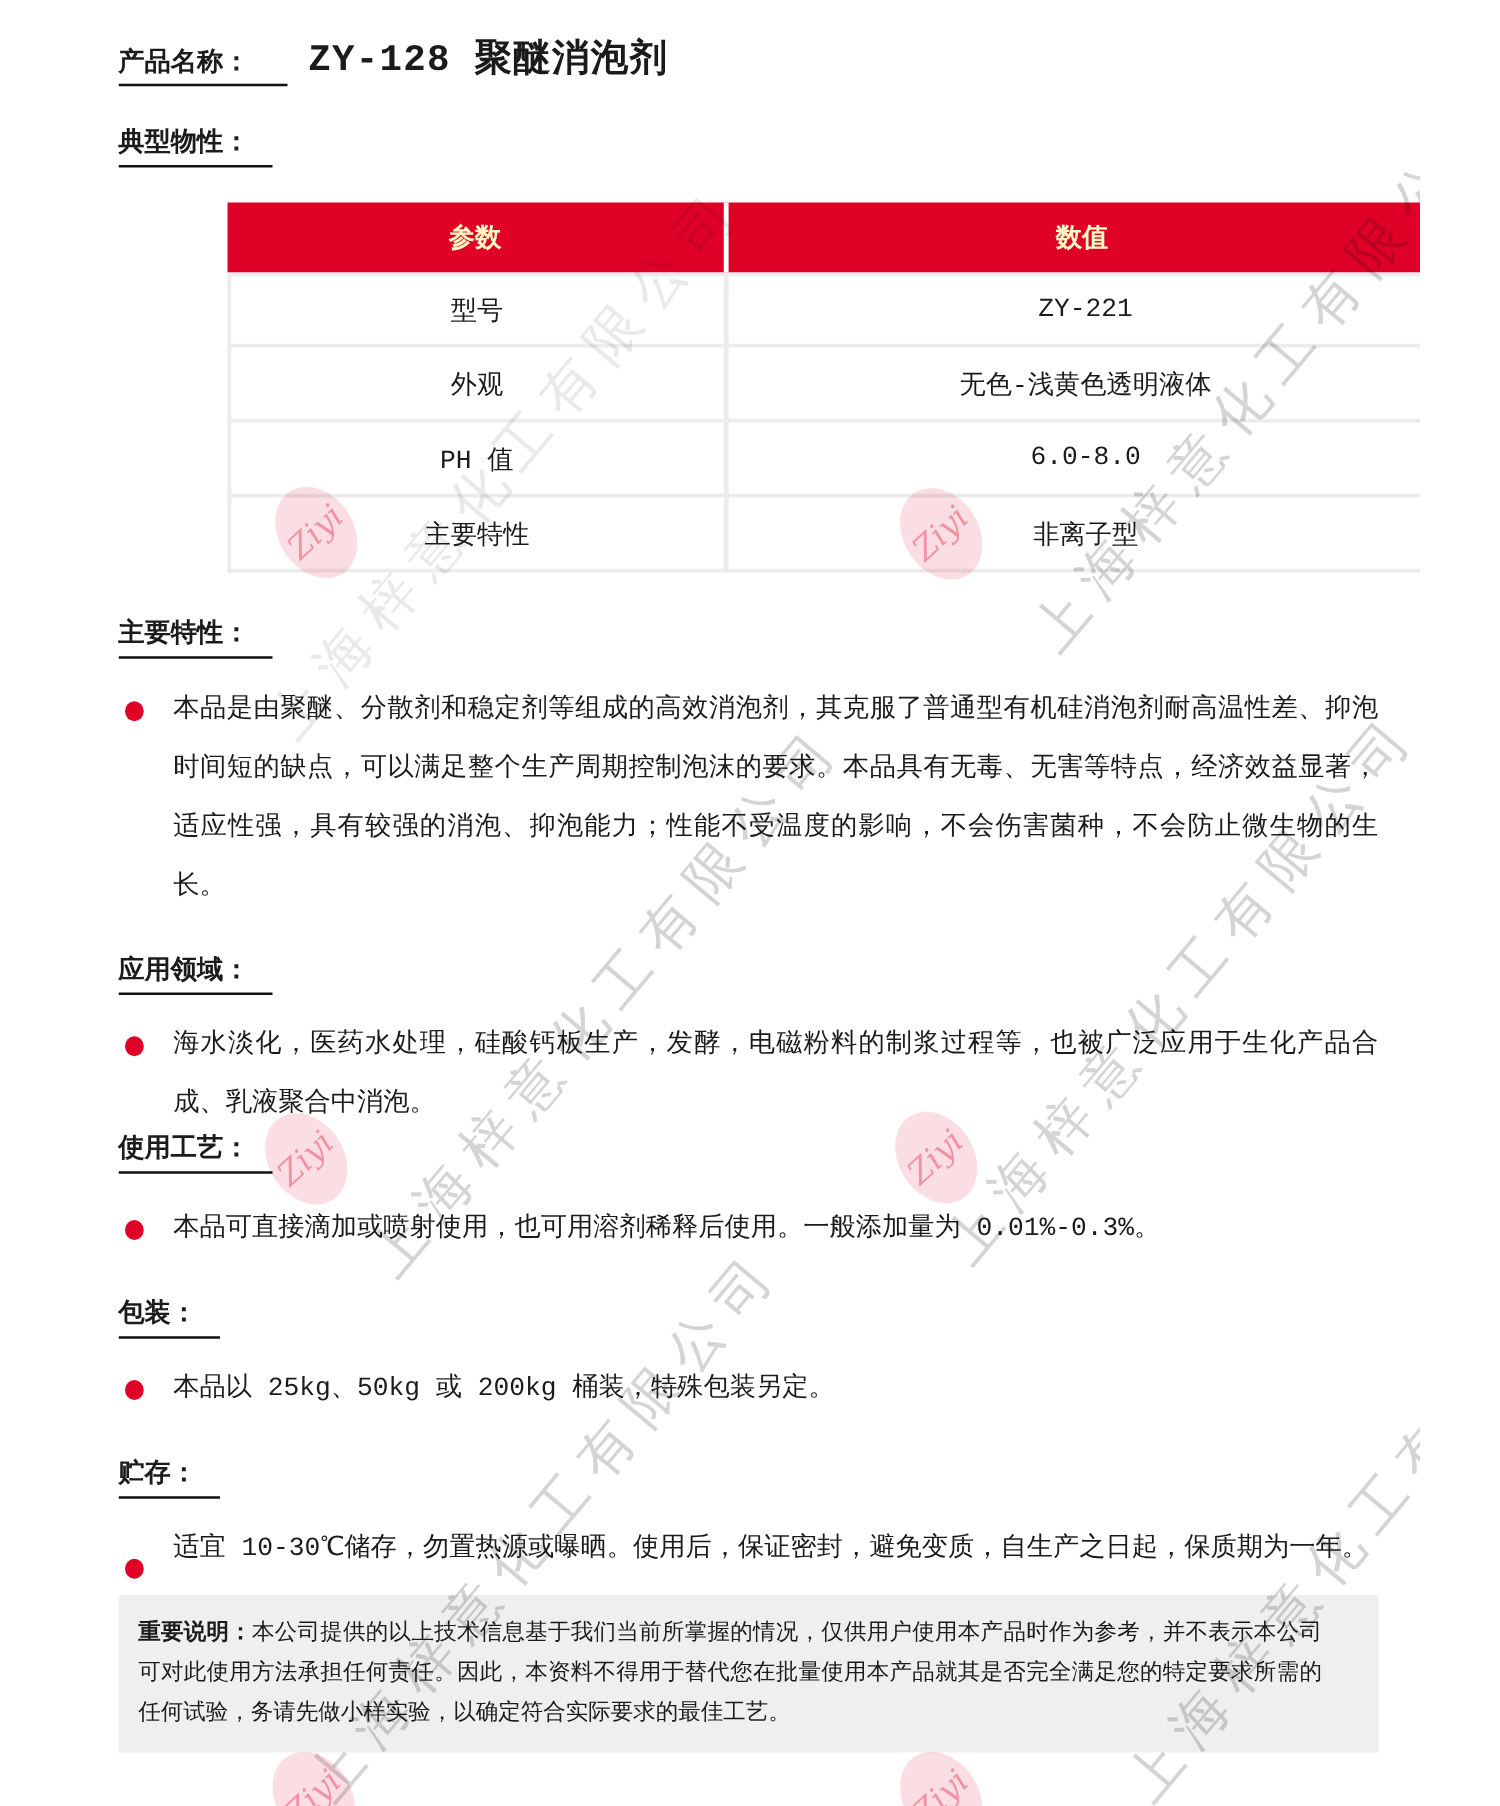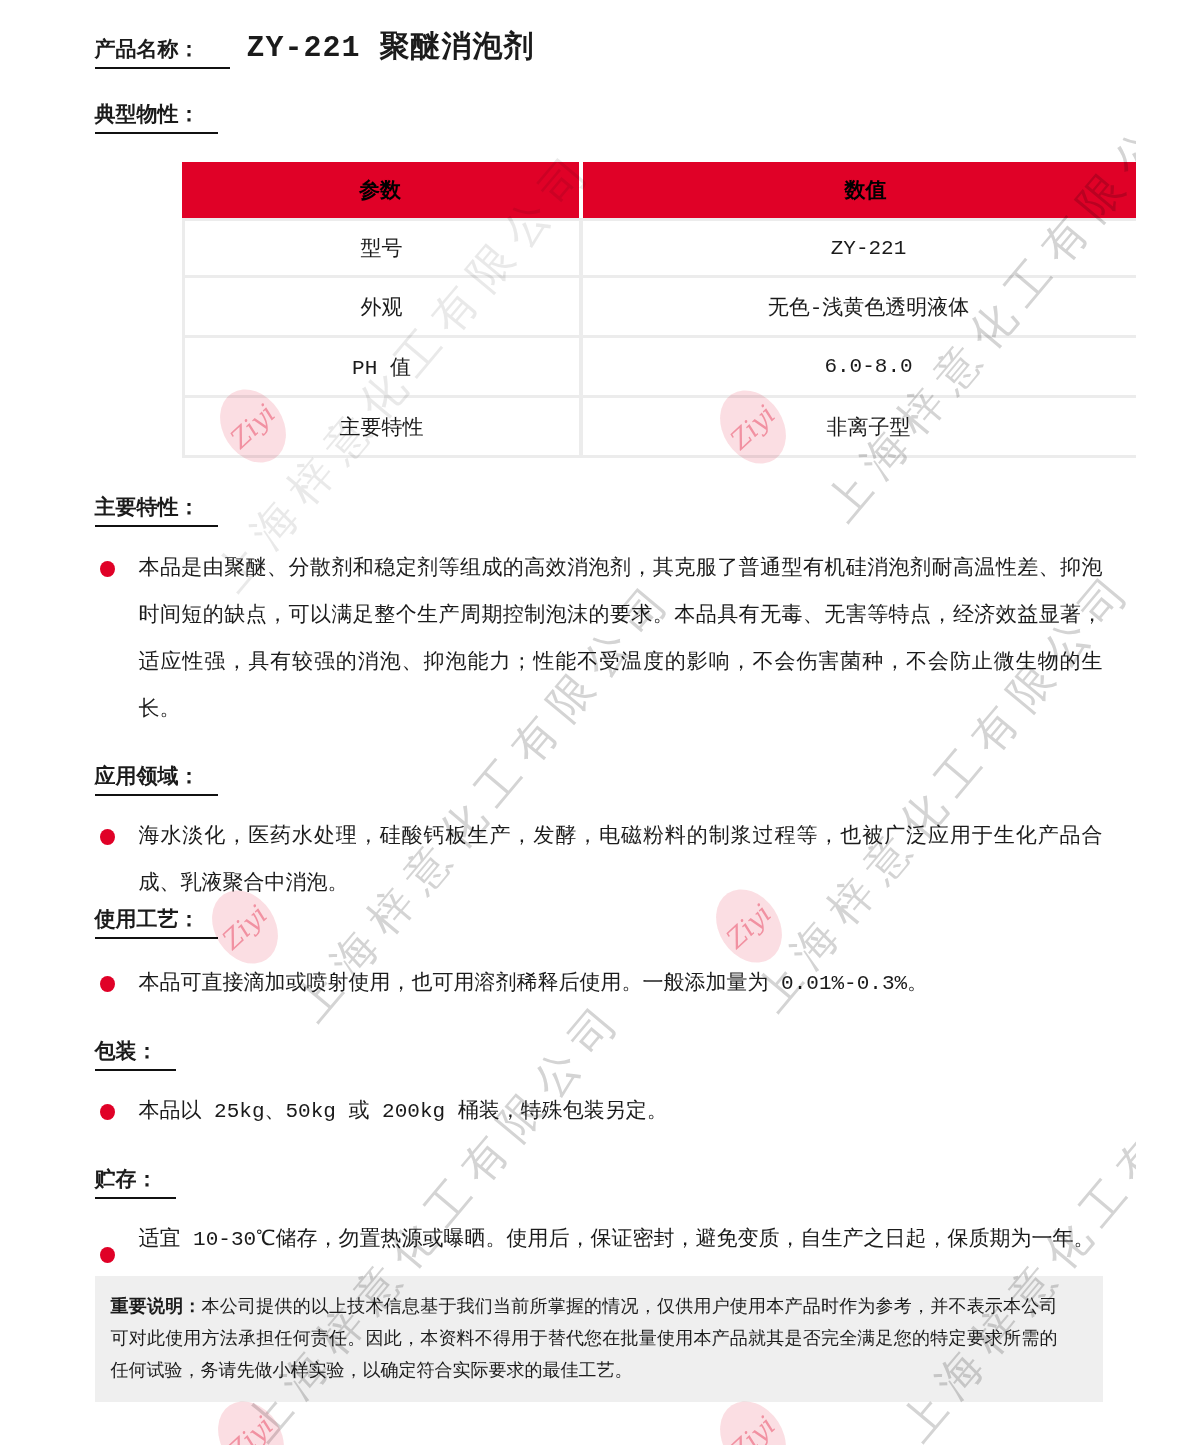--- a/index.html
+++ b/index.html
@@ -46,21 +46,21 @@
   table.props {
     margin: 28px 0 0 87px;
     width: 967px;
     border-collapse: separate;
     border-spacing: 0;
     table-layout: fixed;
   }
   table.props th {
     height: 56px;
     background: var(--accent-red, #e00127);
-    color: #000000;
+    color: #fef9c3;
     font-size: 21px; font-weight: bold;
     text-align: center; vertical-align: middle;
   }
   table.props th:first-child { width: 401px; border-right: 4px solid #ffffff; }
   table.props td {
     height: 60px;
     font-size: 21px;
     text-align: center; vertical-align: middle;
     border-bottom: 3px solid var(--table-border, #ececec);
     background: transparent;
@@ -132,21 +132,21 @@
 </style>
 </head>
 <body>
 
 <div class="page">
 
   <div class="content">
 
     <div class="title-row">
       <span class="product-label">产品名称：</span>
-      <span class="product-title">ZY-221 聚醚消泡剂</span>
+      <span class="product-title">ZY-128 聚醚消泡剂</span>
     </div>
 
     <div class="h-wrap h-properties">
       <span class="heading">典型物性：</span>
     </div>
 
     <table class="props">
       <thead>
         <tr>
           <th>参数</th>

